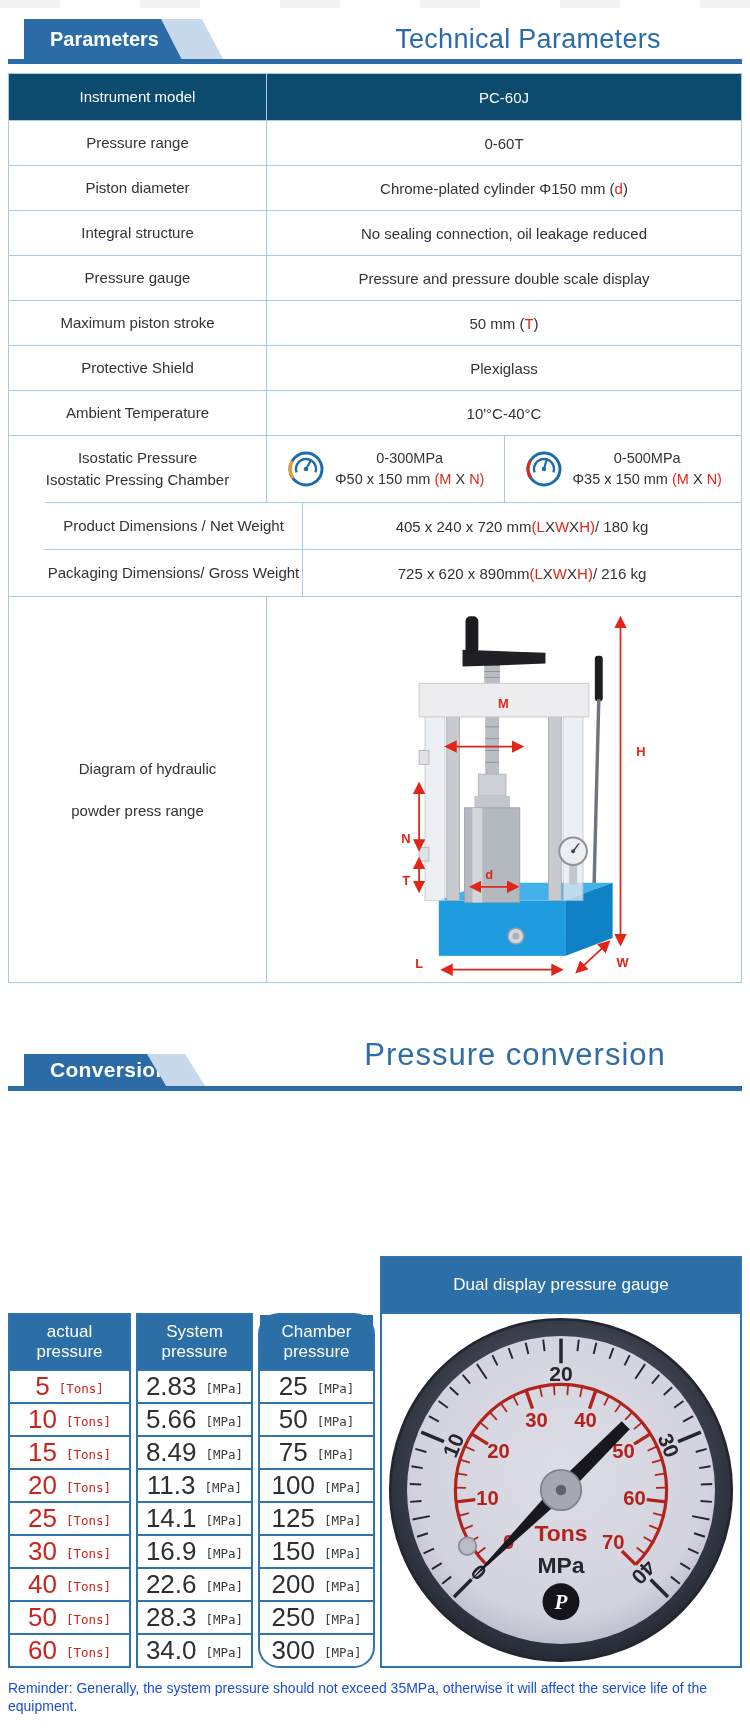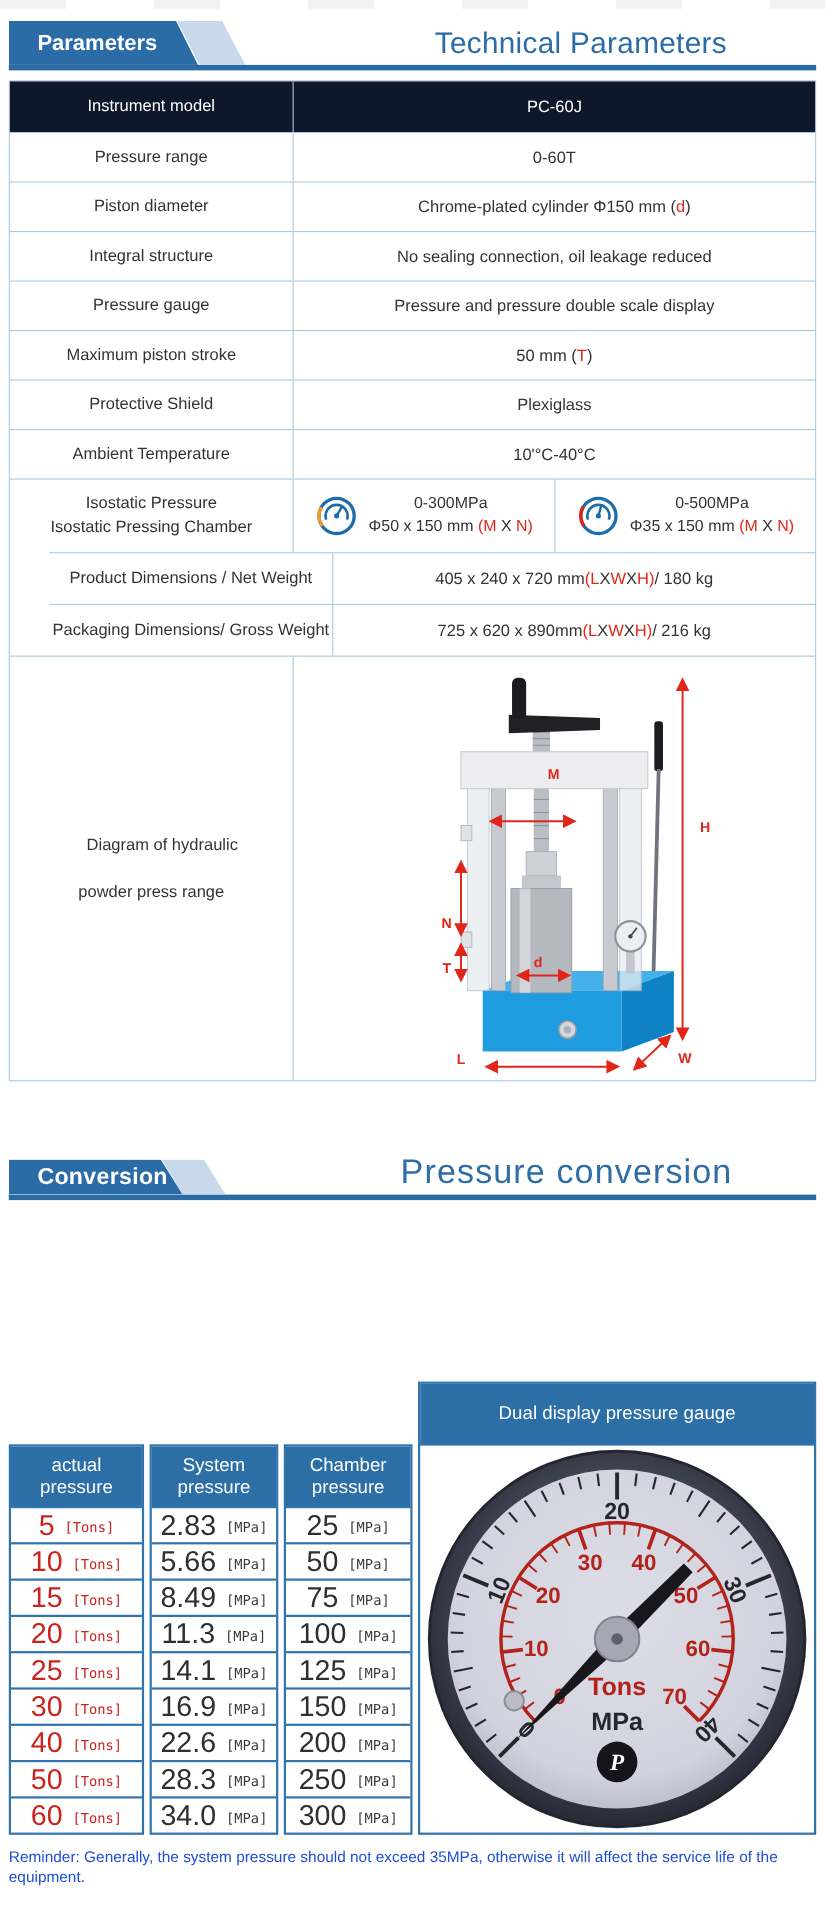--- a/index.html
+++ b/index.html
@@ -4,40 +4,40 @@
 <style>
   html,body{margin:0;padding:0;background:#fff;}
   .page{width:750px;background:#fff;font-family:"Liberation Sans",sans-serif;color:#333;overflow:hidden;}
   .top-remnant{height:8px;background:repeating-linear-gradient(90deg,#f1f2f4 0 60px,#fff 60px 140px);}
 
   
   .band{position:relative;margin:10px 8px 0;}
   .band1{height:46px;}
   .band2{height:42px;margin-top:66px;}
   .band .underline{position:absolute;left:0;right:0;bottom:0;height:5px;background:#2b6ca7;}
-  .ribbon{position:absolute;left:0;bottom:5px;background:#2b6ca7;display:flex;align-items:center;}
+  .ribbon{position:absolute;left:16px;bottom:5px;background:#2b6ca7;display:flex;align-items:center;}
   .band1 .ribbon{height:40px;width:172px;clip-path:polygon(0 0,152px 0,172px 100%,0 100%);}
   .band2 .ribbon{height:32px;width:158px;clip-path:polygon(0 0,138px 0,158px 100%,0 100%);}
   .ribbon span{padding-left:26px;font-weight:bold;color:#fff;}
   .band1 .ribbon span{font-size:20px;}
   .band2 .ribbon span{font-size:21px;letter-spacing:.3px;}
   .slant{position:absolute;bottom:5px;background:#c7d9ea;}
   .band1 .slant{left:153px;height:40px;width:62px;clip-path:polygon(0 0,66% 0,100% 100%,33% 100%);}
   .band2 .slant{left:139px;height:32px;width:58px;clip-path:polygon(0 0,66% 0,100% 100%,33% 100%);}
   .band-title{position:absolute;margin:0;text-align:center;font-weight:normal;color:#2b6ca7;}
   .band1 .band-title{left:300px;width:440px;bottom:9px;font-size:27px;letter-spacing:.3px;}
-  .band2 .band-title{left:276px;width:462px;bottom:8px;font-size:31px;letter-spacing:1px;color:#2e6da6;}
+  .band2 .band-title{left:276px;width:462px;bottom:18px;font-size:31px;letter-spacing:1px;color:#2e6da6;}
 
   
   .spec-table{margin:9px 8px 0;border:1px solid #a9c9e1;font-size:15px;}
   .spec-row{display:flex;border-top:1px solid #a9c9e1;min-height:44px;align-items:stretch;}
   .spec-row:first-child{border-top:none;}
   .spec-label{width:257px;border-right:1px solid #a9c9e1;display:flex;flex-direction:column;align-items:center;justify-content:center;text-align:center;line-height:1.5;}
   .spec-value{flex:1;display:flex;align-items:center;justify-content:center;text-align:center;padding:2px 6px;}
-  .spec-row.hdr{min-height:46px;background:#0f172a;color:#fff;}
+  .spec-row.hdr{min-height:46px;background:#0c4a6e;color:#fff;}
   .spec-row.iso{min-height:66px;}
   .spec-row.dims{min-height:46px;margin-left:36px;}
   .seg-red{color:#e02619;}
   .iso-wrap{padding:0;display:flex;align-items:stretch;}
   .iso-cell{flex:1;display:flex;align-items:center;justify-content:center;gap:9px;}
   .iso-cell + .iso-cell{border-left:1px solid #a9c9e1;}
   .iso-text{text-align:center;font-size:14.5px;line-height:1.45;}
   .iso-icon{width:40px;height:40px;flex:0 0 auto;}
   .spec-row.diagram{min-height:385px;}
   .diagram-label{line-height:1.3;}
@@ -47,21 +47,21 @@
   
   .dim-label{font-size:13px;font-weight:bold;fill:#e02619;font-family:"Liberation Sans",sans-serif;}
   .dim-line{stroke:#e02619;stroke-width:1.8;}
 
   
   .conv-table{margin:50px 8px 0;display:flex;align-items:flex-end;height:527px;}
   .conv-col{border:2px solid #2f74ad;background:#fff;display:flex;flex-direction:column;margin-right:5px;}
   .conv-col:last-child{margin-right:0;flex:1;}
   .col-tons{width:119px;}
   .col-system{width:113px;}
-  .col-chamber{width:113px;}
+  .col-chamber{width:113px;border-radius:21px;}
   .conv-head{height:54px;flex:0 0 auto;background:#2c6fa7;color:#fff;display:flex;flex-direction:column;align-items:center;justify-content:center;font-size:17px;line-height:1.18;border-bottom:2px solid #2f74ad;}
   .col-body{flex:1;display:flex;flex-direction:column;}
   .conv-cell{flex:1;display:flex;align-items:baseline;justify-content:center;gap:9px;border-top:2px solid #2f74ad;padding-top:0;}
   .conv-cell:first-child{border-top:none;}
   .conv-cell{align-items:center;}
   .conv-cell .num{font-size:26px;color:#2f2f2f;}
   .conv-cell .unit{font-size:12.5px;font-family:"DejaVu Sans Mono",monospace;color:#3c3c3c;position:relative;top:2px;}
   .col-tons .num,.col-tons .unit{color:#cb231d;}
   .gauge-body{flex:1;display:flex;align-items:center;justify-content:center;}
   .dial-tons{font-size:13px;font-weight:bold;fill:#b3231b;text-anchor:middle;font-family:"Liberation Sans",sans-serif;}

